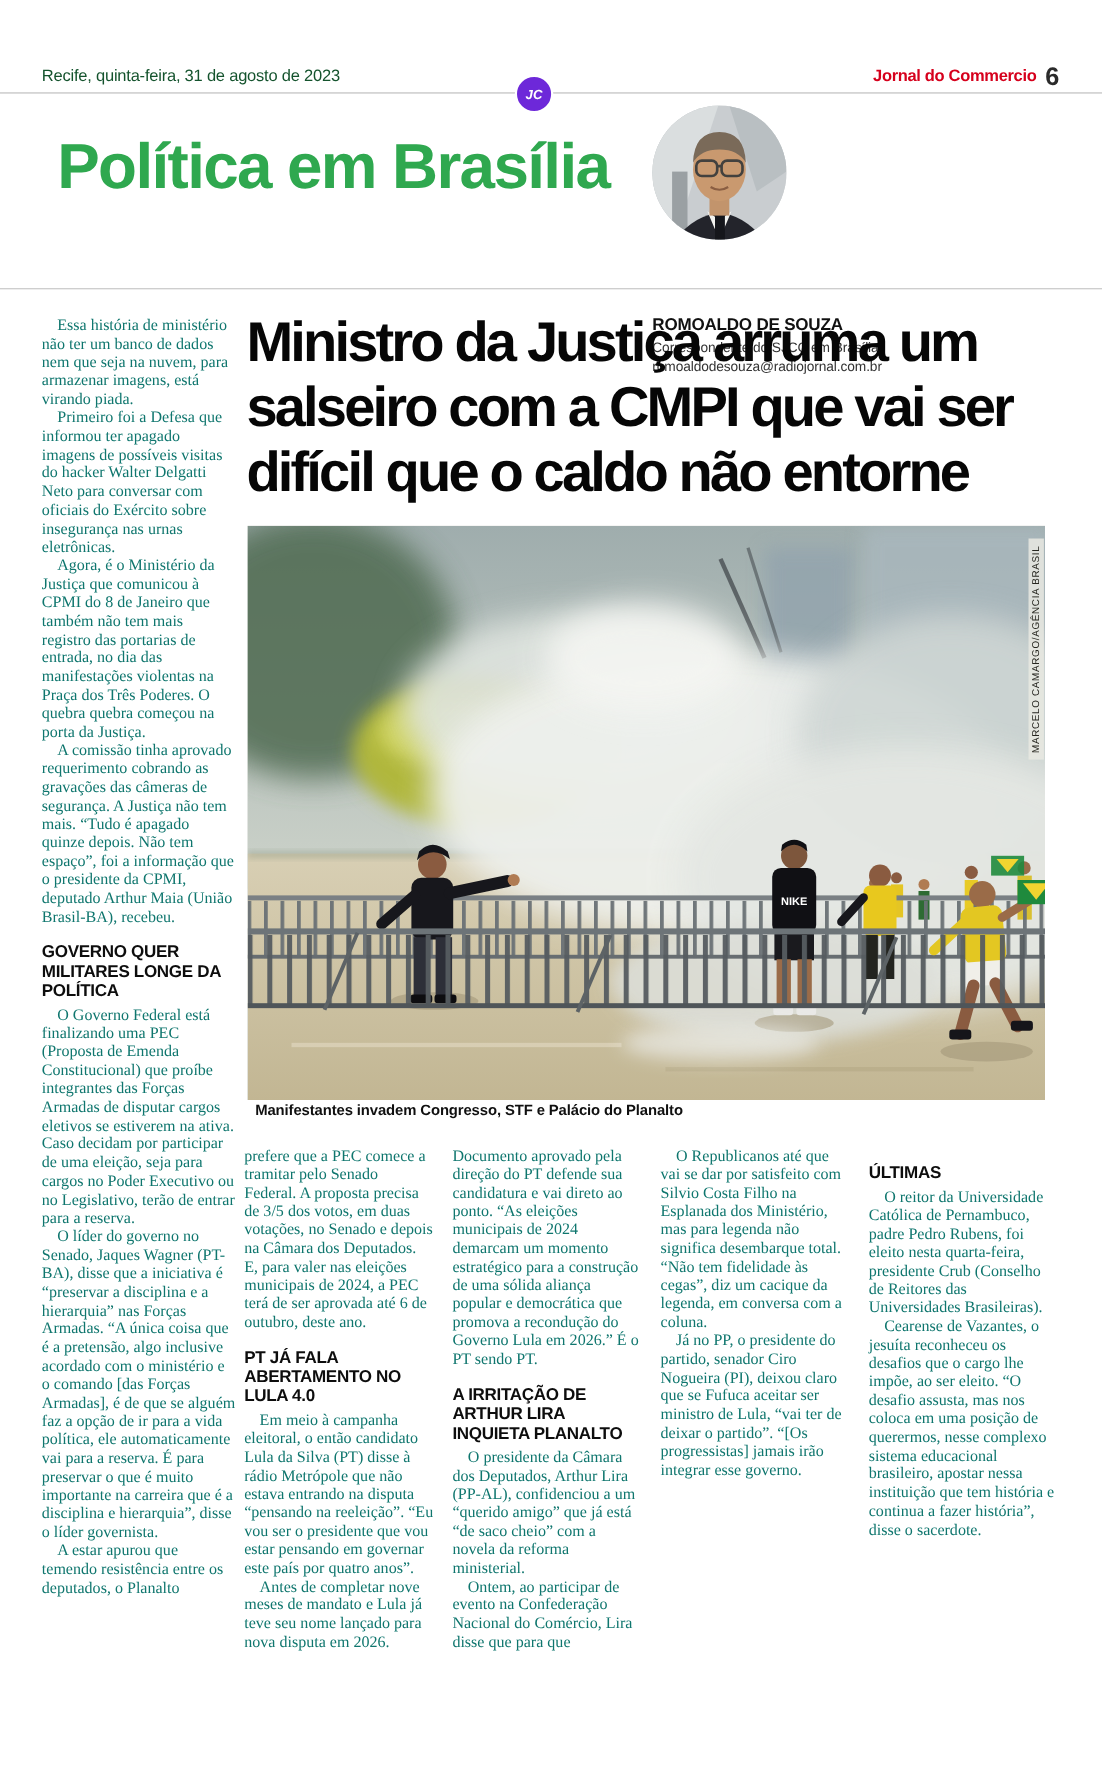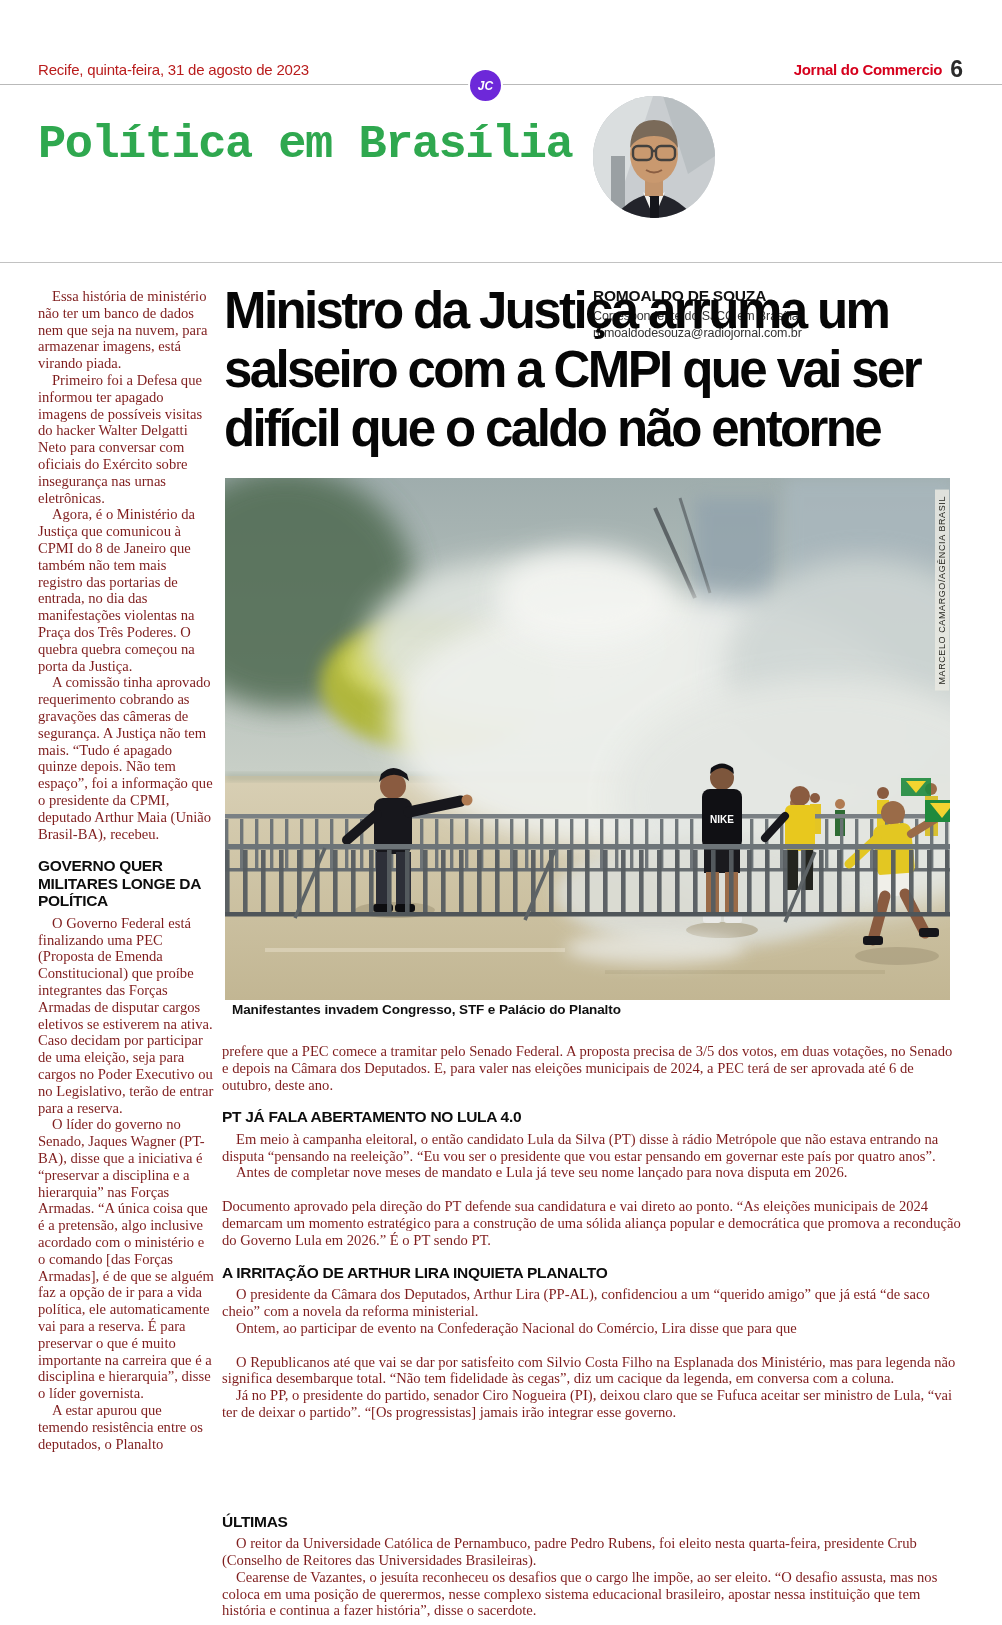--- a/index.html
+++ b/index.html
@@ -1,42 +1,42 @@
 <!DOCTYPE html>
 <html lang="pt"><head>
 <meta charset="utf-8">
 <style>
   html,body{margin:0;padding:0;background:#e8e8e8;}
   .page{position:relative;width:1002px;height:1625px;background:#ffffff;margin:0 auto;
         font-family:"Liberation Serif",serif;color:#1d1d1f;overflow:hidden;}
 
   
   .hdr{position:absolute;top:56px;left:38px;right:40px;display:flex;justify-content:space-between;align-items:baseline;}
-  .dateline{font-family:"Liberation Sans",sans-serif;font-size:15px;color:#b91c1c;letter-spacing:-0.2px;}
+  .dateline{font-family:"Liberation Sans",sans-serif;font-size:15px;color:#14532d;letter-spacing:-0.2px;}
   .masthead{display:flex;align-items:center;gap:8px;}
   .mast-name{font-family:"Liberation Sans",sans-serif;font-weight:700;font-size:15px;color:#d6001c;letter-spacing:-0.3px;}
   .page-num{font-family:"Liberation Sans",sans-serif;font-weight:700;font-size:23px;color:#2b2b2b;letter-spacing:-1px;}
   .rule-top{position:absolute;top:84px;left:0;right:0;height:1px;background:#b9b9b9;}
   .jc-badge{position:absolute;top:68px;left:468px;width:31px;height:31px;border-radius:50%;
             background:#6d28d9;border:2px solid #fff;display:flex;align-items:center;justify-content:center;}
   .jc-badge span{font-family:"Liberation Sans",sans-serif;font-weight:700;font-style:italic;font-size:12px;color:#fff;}
 
   
-  .section-title{position:absolute;top:118px;left:38px;margin:0;
-                 font-family:Liberation Mono, monospace;font-weight:700;font-size:47px;
+  .section-title{position:absolute;top:118px;left:52px;margin:0;
+                 font-family:Liberation Sans, sans-serif;font-weight:700;font-size:58px;
                  letter-spacing:-1.5px;color:#2fa84f;}
   .author{position:absolute;top:96px;left:593px;display:flex;gap:43px;flex-direction:column;}
   .author-photo{width:122px;height:122px;border-radius:50%;overflow:hidden;flex:0 0 auto;background:#cfd2d4;}
   .author-meta{padding-top:26px;font-family:"Liberation Sans",sans-serif;}
   .author-name{font-weight:700;font-size:15.5px;color:#111;letter-spacing:-0.2px;margin:0 0 4px;}
   .author-role,.author-email{font-size:12.5px;color:#333;margin:0 0 3px;letter-spacing:-0.1px;text-decoration:none;display:block;}
   .rule-mid{position:absolute;top:262px;left:0;right:0;height:1px;background:#c2c2c2;}
 
   
-  .bodytext p{margin:0;font-size:14.6px;line-height:16.8px;text-indent:14px;color:#7f1d1d;}
+  .bodytext p{margin:0;font-size:14.6px;line-height:16.8px;text-indent:14px;color:#0f766e;}
   .bodytext p.noind{text-indent:0;}
   .bodytext h3{font-family:"Liberation Sans",sans-serif;font-weight:700;font-size:15.5px;line-height:17.5px;
                letter-spacing:-0.3px;color:#0d0d0d;margin:15px 0 5px;}
   .col1{position:absolute;left:38px;top:288px;width:176px;height:1310px;overflow:hidden;}
 
   
   .headline{position:absolute;left:224px;top:281px;width:778px;margin:0;
             font-family:"Liberation Sans",sans-serif;font-weight:800;font-size:51px;line-height:59px;
             letter-spacing:-2.6px;color:#060606;}
   .headline span{display:block;}
@@ -44,21 +44,21 @@
   
   .photo-fig{position:absolute;left:225px;top:478px;width:725px;height:522px;margin:0;overflow:hidden;background:#cfd3cd;}
   .photo-fig svg{display:block;}
   .credit{position:absolute;top:12px;right:1px;writing-mode:vertical-rl;transform:rotate(180deg);
           font-family:"Liberation Sans",sans-serif;font-size:9px;letter-spacing:0.6px;color:#26261f;
           background:rgba(233,233,226,0.85);padding:6px 2px;}
   .caption{position:absolute;left:232px;top:1002px;font-family:"Liberation Sans",sans-serif;
            font-weight:700;font-size:13.5px;color:#101010;letter-spacing:-0.1px;}
 
   
-  .bottom-cols{position:absolute;left:222px;top:1043px;right:40px;bottom:0;display:flex;gap:17px;overflow:hidden;flex-direction:column;}
+  .bottom-cols{position:absolute;left:222px;top:1043px;right:40px;bottom:0;display:flex;gap:17px;overflow:hidden;}
   .bottom-cols .bcol{flex:1 1 0;min-width:0;}
 </style>
 </head>
 <body>
 
 <div class="page">
 
   <header class="hdr">
     <div class="dateline">Recife, quinta-feira, 31 de agosto de 2023</div>
     <div class="masthead">

